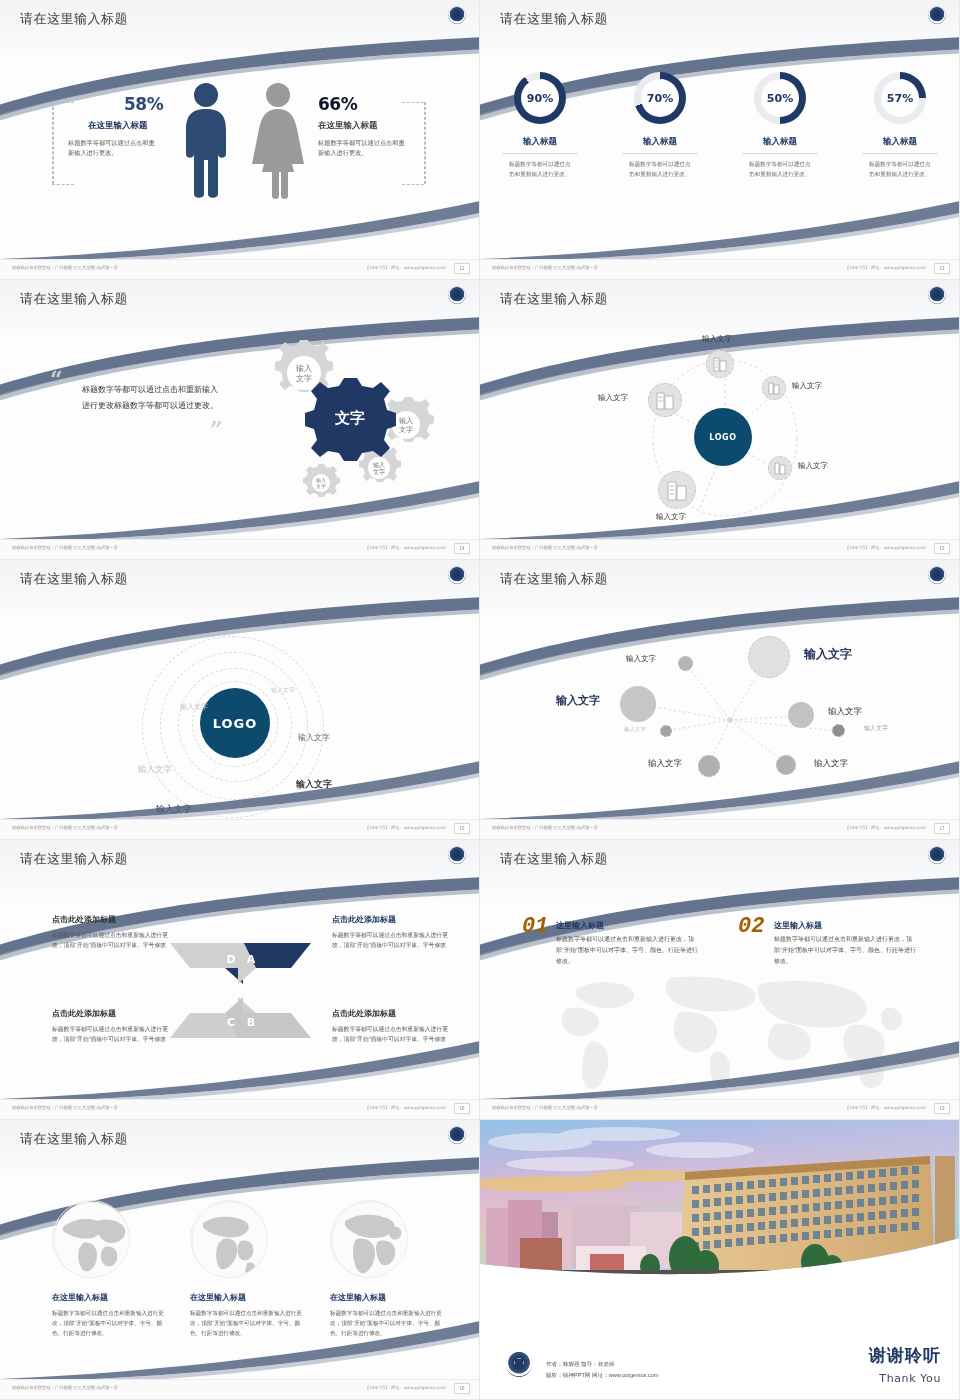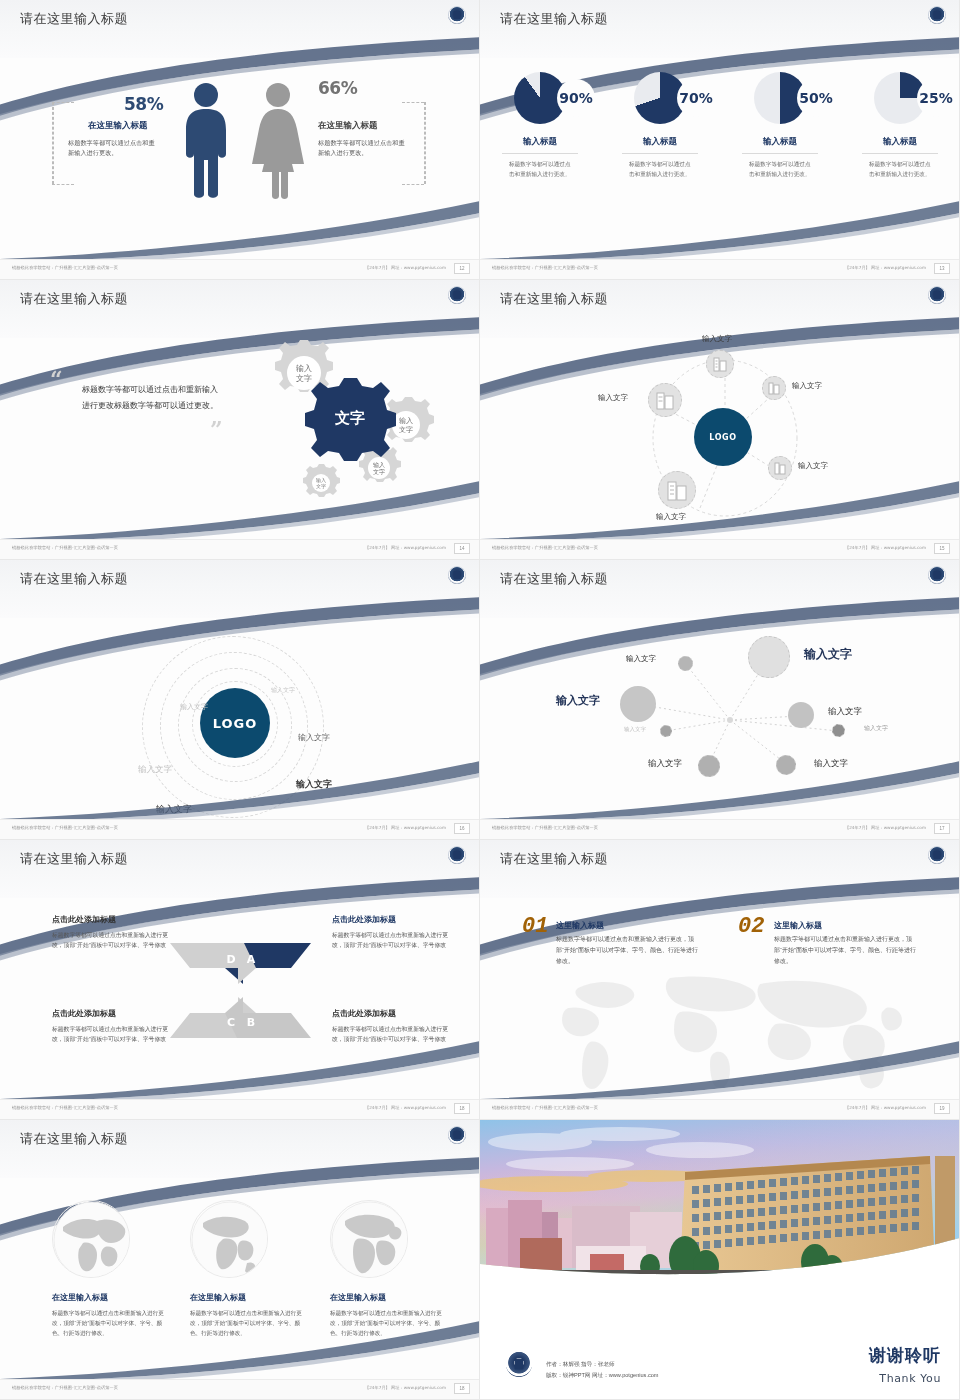--- a/index.html
+++ b/index.html
@@ -88,23 +88,22 @@
 
   
   .donut-row{ position:absolute; left:0; top:14px; width:480px;
               display:flex; justify-content:space-around; }
   .donut-cell{ width:104px; text-align:center; }
   .donut{ width:52px; height:52px; margin:0 auto; position:relative; border-radius:50%; }
   .donut .hole{
     position:absolute; left:7px; top:7px; width:38px; height:38px;
     border-radius:50%; background:#fdfdfd;
     display:flex; align-items:center; justify-content:center;
-    font-size:14px; font-weight:bold; color:#1f3864;
+    font-size:11px; font-weight:bold; color:#1f3864;
     font-family:"DejaVu Sans","Liberation Sans",sans-serif;
-    margin-left:36px;
   }
   .donut-title{ margin-top:12px; font-size:8.5px; font-weight:bold; color:#1f3864; }
   .donut-rule{ width:76px; height:1px; background:#dadada; margin:5px auto 6px; }
   .donut-desc{ font-size:5.6px; line-height:1.75; color:#666; width:62px; margin:0 auto; text-align:left; }
 
   
   .quote-mark{ position:absolute; font-size:22px; color:#d2d2d2; font-family:"DejaVu Serif",serif; font-weight:bold; }
   .quote-body{ position:absolute; left:82px; top:44px; width:140px; font-size:8px; line-height:2.0; color:#333; }
   .gear{ position:absolute; }
 
@@ -197,21 +196,21 @@
           </svg>
         </div>
 
         <div class="pct" style="left:124px; top:36px; color:#2d4a73;">58%</div>
         <div class="sub-h" style="left:88px; top:62px; color:#1f3864;">在这里输入标题</div>
         <div class="sub-p" style="left:68px; top:80px;">标题数字等都可以通过点击和重新输入进行更改。</div>
 
         <div class="dash-box" style="left:424px; top:44px; width:1px; height:82px;"></div>
         <div class="dash-box" style="left:402px; top:44px; width:22px; height:1px; border-left:0;border-right:0;border-bottom:0;"></div>
         <div class="dash-box" style="left:402px; top:126px; width:22px; height:1px; border-left:0;border-right:0;border-bottom:0;"></div>
-        <div class="pct" style="left:318px; top:20px; color:#737373;">66%</div>
+        <div class="pct" style="left:318px; top:36px; color:#0f172a;">66%</div>
         <div class="sub-h" style="left:318px; top:62px; color:#444;">在这里输入标题</div>
         <div class="sub-p" style="left:318px; top:80px;">标题数字等都可以通过点击和重新输入进行更改。</div>
       </div>
     </div>
     <div class="swoosh-bot">
       <svg width="480" height="70" viewBox="0 0 480 70">
         <path d="M0,68 C150,62 330,42 480,10 L480,22 C332,52 152,70 0,70 Z" fill="#4a5c7a" opacity="0.8"></path>
         <path d="M0,70 C152,70 332,52 480,22 L480,26 C334,56 154,74 0,74 Z" fill="#9aa5b8" opacity="0.55"></path>
       </svg>
     </div>
@@ -254,21 +253,21 @@
         <div class="donut-cell">
           <div class="donut" style="background:conic-gradient(from 0deg,#1f3864 0deg 180deg,#e9ebef 180deg 360deg);">
             <div class="hole">50%</div>
           </div>
           <div class="donut-title">输入标题</div>
           <div class="donut-rule"></div>
           <div class="donut-desc">标题数字等都可以通过点击和重新输入进行更改。</div>
         </div>
         <div class="donut-cell">
           <div class="donut" style="background:conic-gradient(from 0deg,#1f3864 0deg 90deg,#e9ebef 90deg 360deg);">
-            <div class="hole">25%</div>
+            <div class="hole">57%</div>
           </div>
           <div class="donut-title">输入标题</div>
           <div class="donut-rule"></div>
           <div class="donut-desc">标题数字等都可以通过点击和重新输入进行更改。</div>
         </div>
       </div>
     </div>
     <div class="swoosh-bot">
       <svg width="480" height="70" viewBox="0 0 480 70">
         <path d="M0,68 C150,62 330,42 480,10 L480,22 C332,52 152,70 0,70 Z" fill="#4a5c7a" opacity="0.8"></path>

